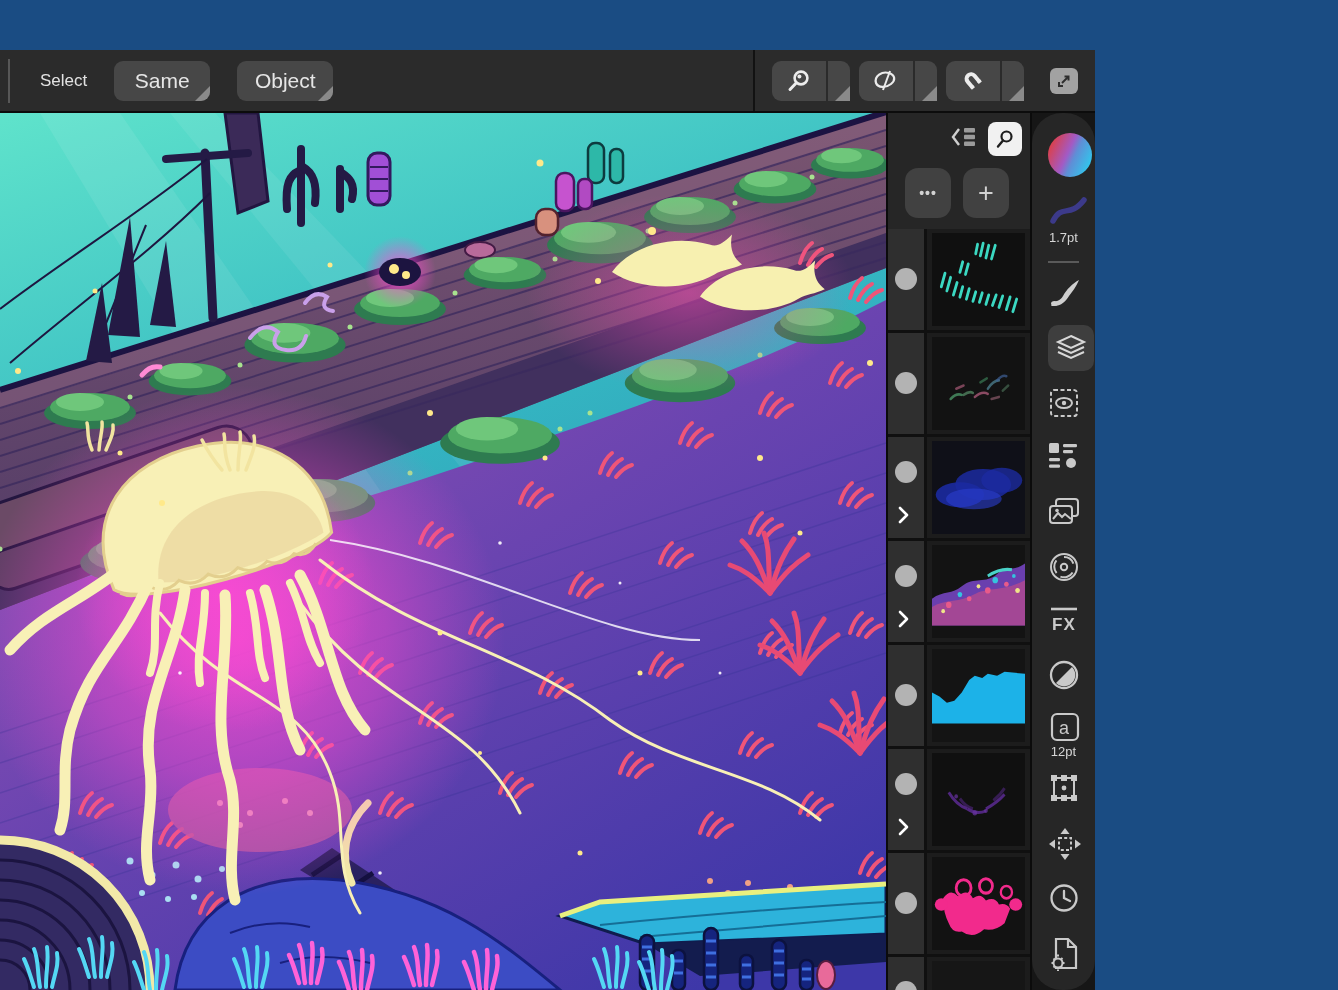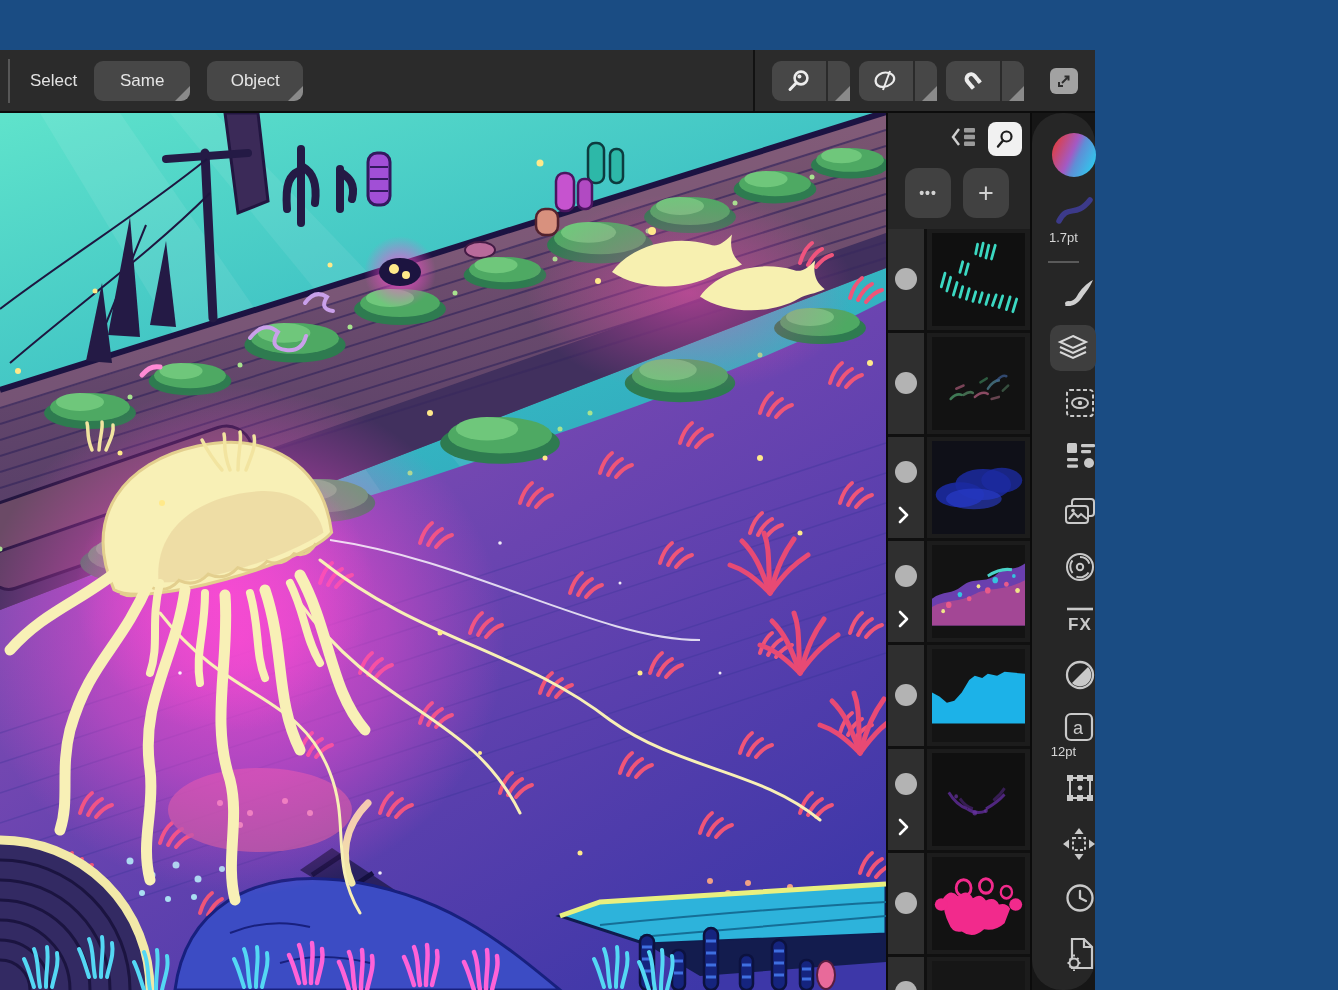--- a/index.html
+++ b/index.html
@@ -2,25 +2,25 @@
 <html><head>
 <meta charset="utf-8">
 <style>
   html,body{margin:0;padding:0;width:1338px;height:990px;overflow:hidden;
     font-family:"Liberation Sans",sans-serif;background:#1a4c83;}
   .desktop{position:absolute;inset:0;background:#1a4c83;}
   .app{position:absolute;left:0;top:50px;width:1095px;height:940px;background:#161616;}
 
   
   .topbar{position:relative;height:61px;background:#2b2b2b;border-bottom:2px solid #0c0c0c;
-    display:flex;align-items:center;}
+    display:flex;align-items:center;gap:10px;}
   .tb-div{width:2px;height:44px;background:#575757;margin-left:8px;}
   .select-label{margin-left:20px;color:#e2e2e2;font-size:17px;}
   .drop-btn{margin-left:17px;width:96px;height:40px;background:#474747;border-radius:9px;
-    color:#e6e6e6;font-size:17px;display:flex;align-items:center;justify-content:center;
+    color:#e6e6e6;font-size:21px;display:flex;align-items:center;justify-content:center;
     position:relative;overflow:hidden;cursor:default;}
   .drop-btn:last-of-type{margin-left:10px;}
   .fold{position:absolute;right:0;bottom:0;width:0;height:0;
     border-left:15px solid transparent;border-bottom:15px solid #8a8a8a;}
   .tb-right{margin-left:auto;display:flex;align-items:center;}
   .tb-sep{width:2px;height:61px;background:#121212;margin-right:8px;}
   .split-btn{width:78px;height:40px;background:#474747;border-radius:9px;margin-left:9px;
     position:relative;display:flex;align-items:center;}
   .split-btn .icon-zone{width:54px;display:flex;justify-content:center;}
   .split-btn .split-line{position:absolute;right:22px;top:0;width:2px;height:40px;background:#2b2b2b;}
@@ -46,21 +46,21 @@
   .lrow{height:101px;display:flex;border-bottom:3px solid #101010;background:#1c1c1c;}
   .dotcol{width:36px;background:#2f2f2f;border-right:3px solid #101010;position:relative;}
   .dot{position:absolute;left:7px;top:39px;width:22px;height:22px;border-radius:50%;background:#b3b3b3;}
   .lrow.exp .dot{top:24px;}
   .chev{position:absolute;left:10px;bottom:10px;}
   .thumbcell{flex:1;padding:4px 5px;}
   .thumbcell svg{width:100%;height:100%;display:block;background:#141414;}
 
   
   .sidebar{width:63px;background:#262626;position:relative;border-radius:30px;}
-  .stool{position:absolute;left:1px;width:63px;display:flex;justify-content:flex-end;text-decoration:underline;}
+  .stool{position:absolute;left:16px;width:63px;display:flex;justify-content:flex-start;text-decoration:underline;}
   .side-label{position:absolute;left:0;width:63px;text-align:center;color:#d6d6d6;font-size:13px;}
   .side-div{position:absolute;left:16px;width:31px;height:2px;background:#5a5a5a;}
   .color-circle{width:44px;height:44px;border-radius:50%;
     background:linear-gradient(115deg,#e13d3d 8%,#a35ac4 45%,#5f8ed6 58%,#32c5ec 88%);}
   .selbg{width:46px;height:46px;background:#3e3e3e;border-radius:10px;display:flex;
     align-items:center;justify-content:center;}
 </style>
 </head>
 <body>
 

